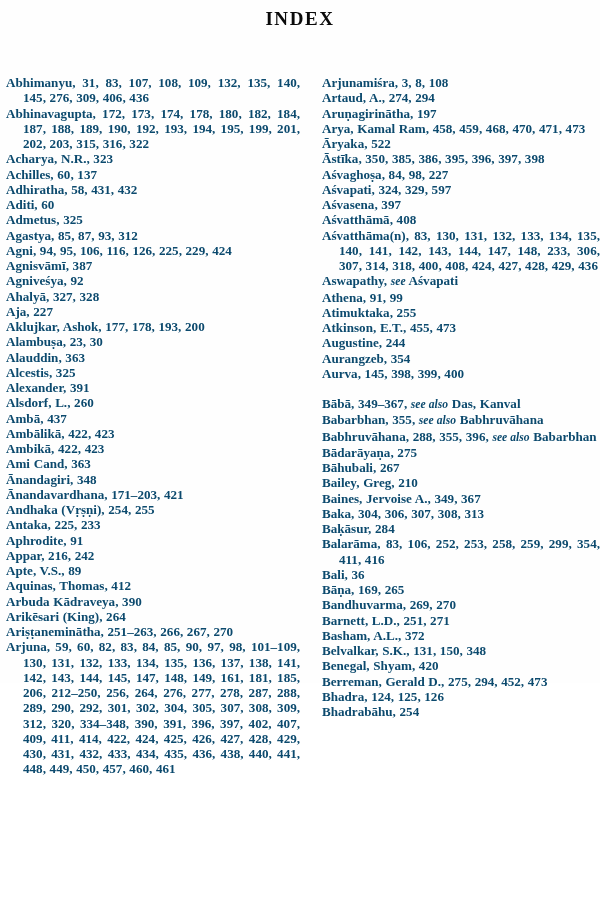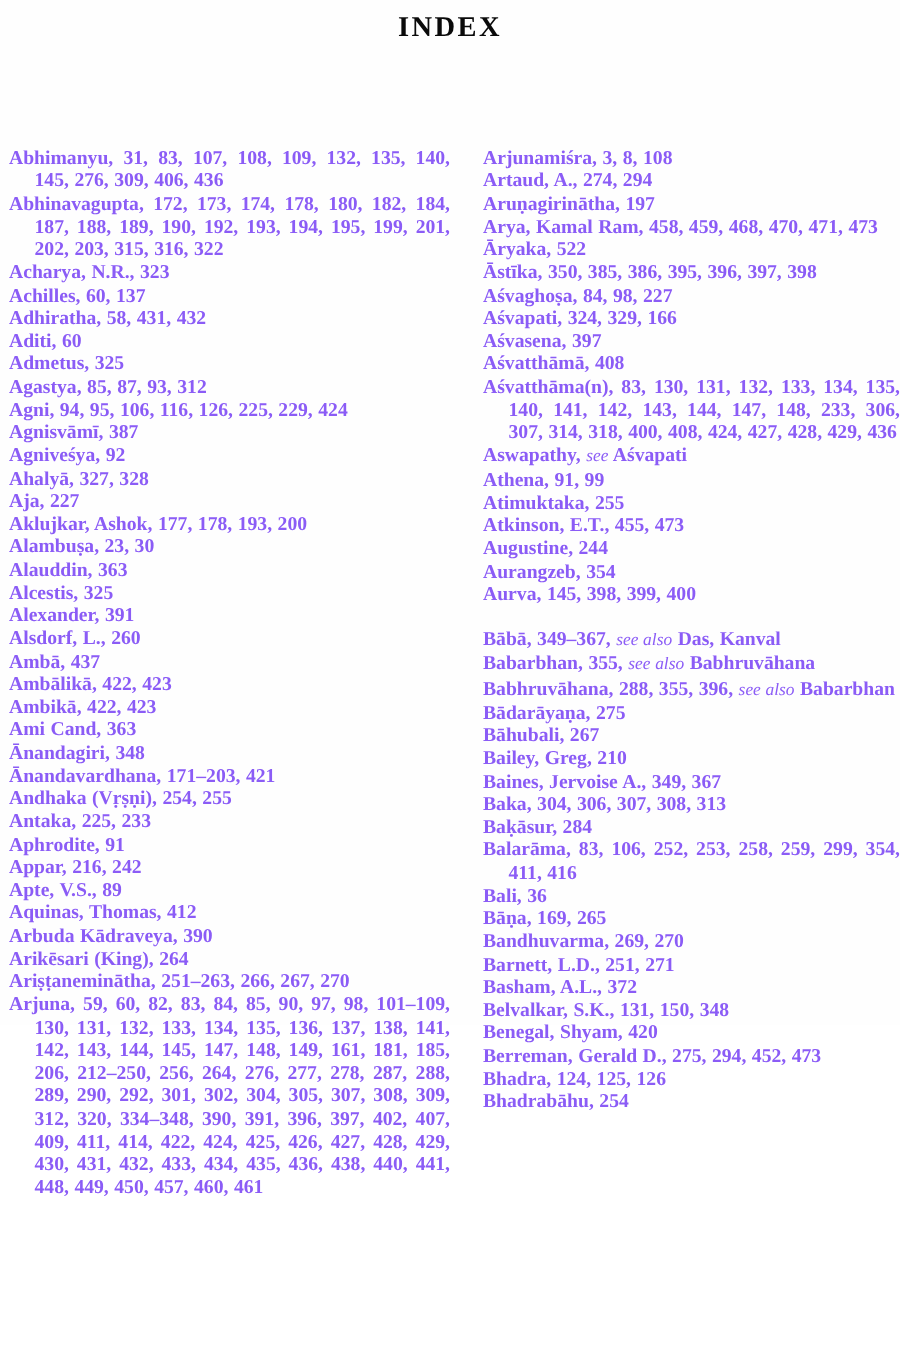--- a/index.html
+++ b/index.html
@@ -42,22 +42,21 @@
     height: 830px;
     display: flex;
     flex-direction: row;
     align-items: flex-start;
   }
   .index-column {
     font-size: 13.1px;
     line-height: 15.25px;
     font-weight: 700;
     font-family: "Liberation Serif", "DejaVu Serif", serif;
-    color: #8b5cf6;
-    margin-top: 22px;
+    color: #0c4a6e;
   }
   .col-left {
     width: 300px;
     padding-left: 6px;
     box-sizing: border-box;
   }
   .col-right {
     width: 300px;
     padding-left: 22px;
     box-sizing: border-box;
@@ -70,21 +69,21 @@
     text-indent: -17px;
     white-space: normal;
     word-spacing: 0.4px;
   }
   .index-entry.gap-before {
     margin-top: 15.2px;
   }
   .index-entry em,
   .index-entry .see {
     font-style: italic;
-    font-weight: 400;
+    font-weight: 700;
     font-size: 11.6px;
     word-spacing: 0.2px;
   }
   .justify {
     text-align: justify;
     text-align-last: left;
   }
 </style>
 </head>
 <body>
@@ -132,21 +131,21 @@
         <div class="index-entry justify">Arjuna, 59, 60, 82, 83, 84, 85, 90, 97, 98, 101–109, 130, 131, 132, 133, 134, 135, 136, 137, 138, 141, 142, 143, 144, 145, 147, 148, 149, 161, 181, 185, 206, 212–250, 256, 264, 276, 277, 278, 287, 288, 289, 290, 292, 301, 302, 304, 305, 307, 308, 309, 312, 320, 334–348, 390, 391, 396, 397, 402, 407, 409, 411, 414, 422, 424, 425, 426, 427, 428, 429, 430, 431, 432, 433, 434, 435, 436, 438, 440, 441, 448, 449, 450, 457, 460, 461</div>
       </div>
     <div class="index-column col-right">
         <div class="index-entry justify">Arjunamiśra, 3, 8, 108</div>
         <div class="index-entry justify">Artaud, A., 274, 294</div>
         <div class="index-entry justify">Aruṇagirinātha, 197</div>
         <div class="index-entry justify">Arya, Kamal Ram, 458, 459, 468, 470, 471, 473</div>
         <div class="index-entry justify">Āryaka, 522</div>
         <div class="index-entry justify">Āstīka, 350, 385, 386, 395, 396, 397, 398</div>
         <div class="index-entry justify">Aśvaghoṣa, 84, 98, 227</div>
-        <div class="index-entry justify">Aśvapati, 324, 329, 166</div>
+        <div class="index-entry justify">Aśvapati, 324, 329, 597</div>
         <div class="index-entry justify">Aśvasena, 397</div>
         <div class="index-entry justify">Aśvatthāmā, 408</div>
         <div class="index-entry justify">Aśvatthāma(n), 83, 130, 131, 132, 133, 134, 135, 140, 141, 142, 143, 144, 147, 148, 233, 306, 307, 314, 318, 400, 408, 424, 427, 428, 429, 436</div>
         <div class="index-entry justify"><span>Aswapathy, </span><em>see</em><span> Aśvapati</span></div>
         <div class="index-entry justify">Athena, 91, 99</div>
         <div class="index-entry justify">Atimuktaka, 255</div>
         <div class="index-entry justify">Atkinson, E.T., 455, 473</div>
         <div class="index-entry justify">Augustine, 244</div>
         <div class="index-entry justify">Aurangzeb, 354</div>
         <div class="index-entry justify">Aurva, 145, 398, 399, 400</div>

